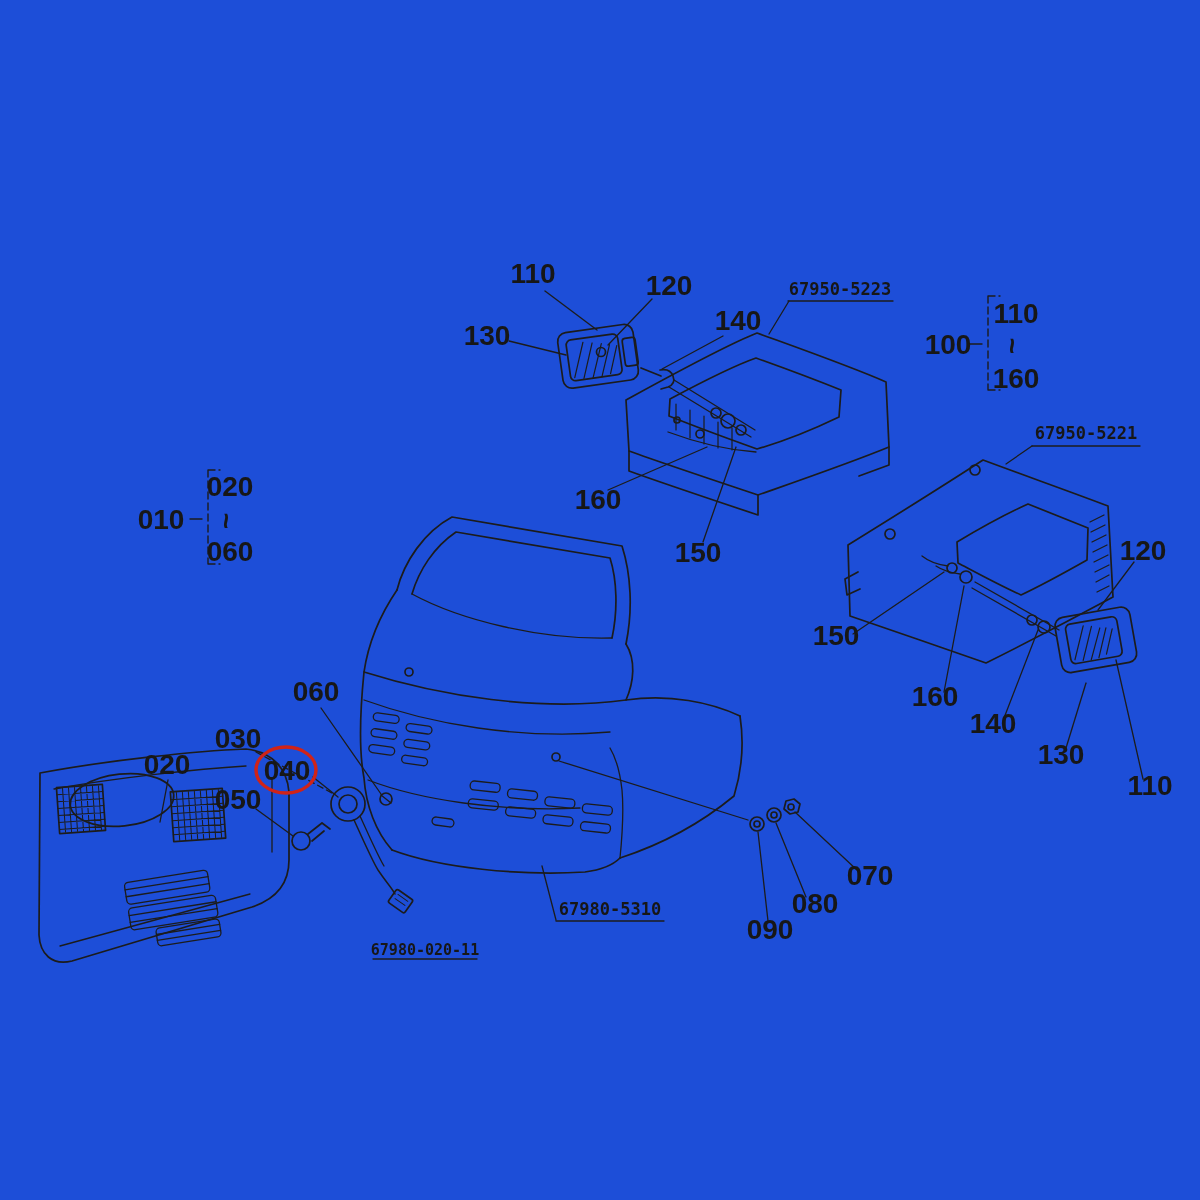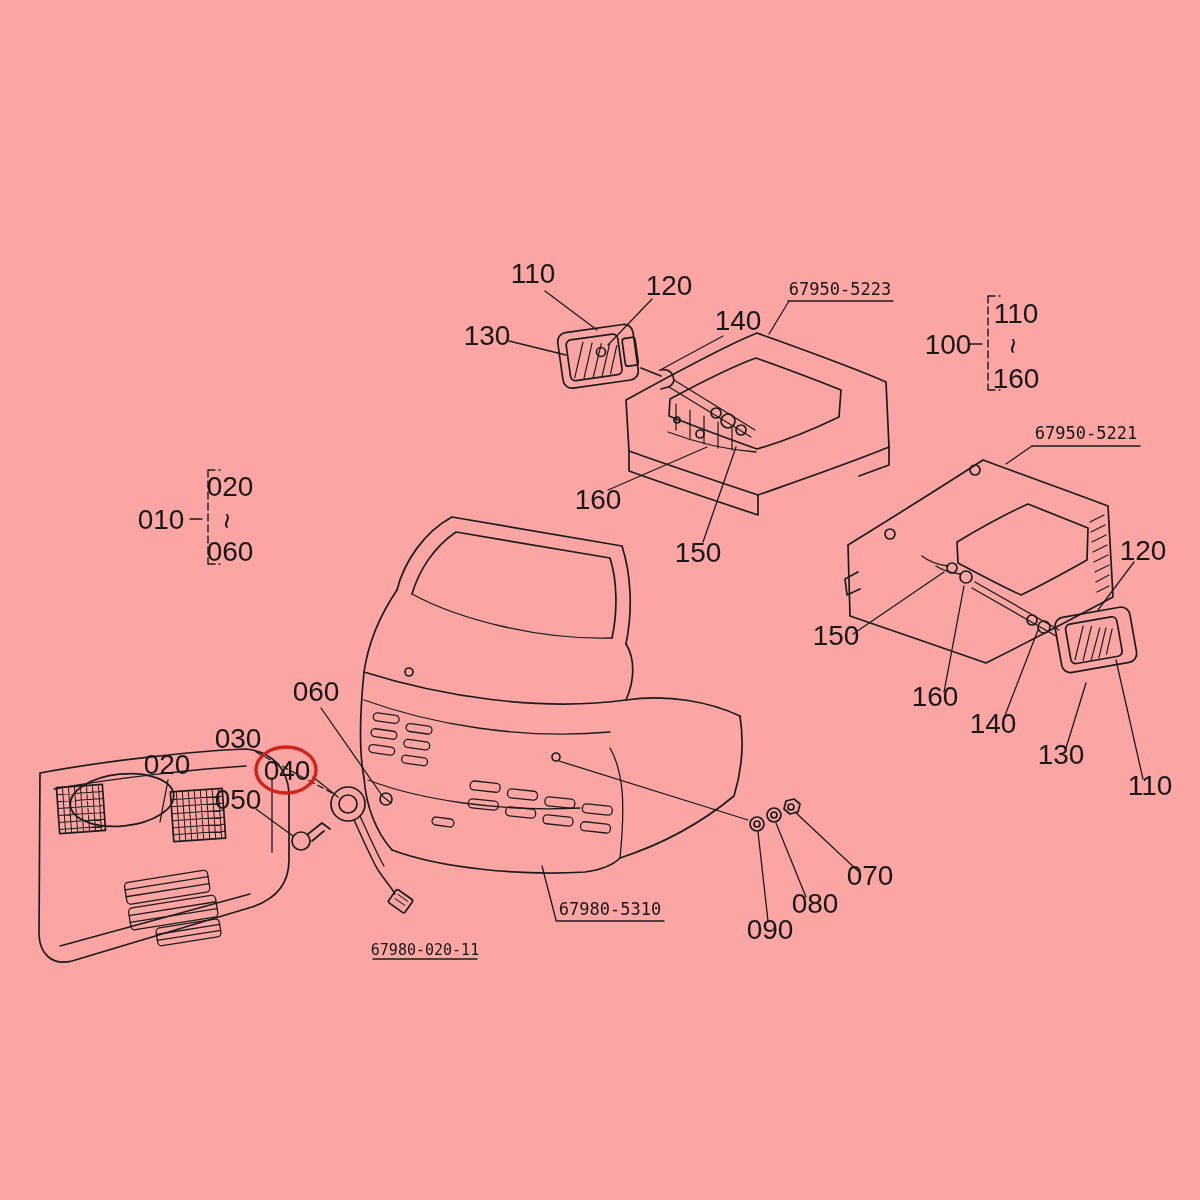--- a/index.html
+++ b/index.html
@@ -1,16 +1,16 @@
 <!DOCTYPE html>
 <html><head>
 <meta charset="utf-8">
 <style>
   html,body{margin:0;padding:0;background:#ffffff;}
-  .canvas{position:relative;width:1200px;height:1200px;background:#fca5a5;overflow:hidden;}
+  .canvas{position:relative;width:1200px;height:1200px;background:#1d4ed8;overflow:hidden;font-weight:bold;}
   .canvas > svg{position:absolute;left:0;top:0;}
   .callout{font-family:"Liberation Sans",sans-serif;font-size:28px;fill:#171717;}
   .ref{font-family:"DejaVu Sans Mono",monospace;font-size:17px;fill:#171717;}
   .ref-small{font-size:15px;}
 </style>
 </head>
 <body>
 
 <div class="canvas">
 <svg width="1200" height="1200" viewBox="0 0 1200 1200">

